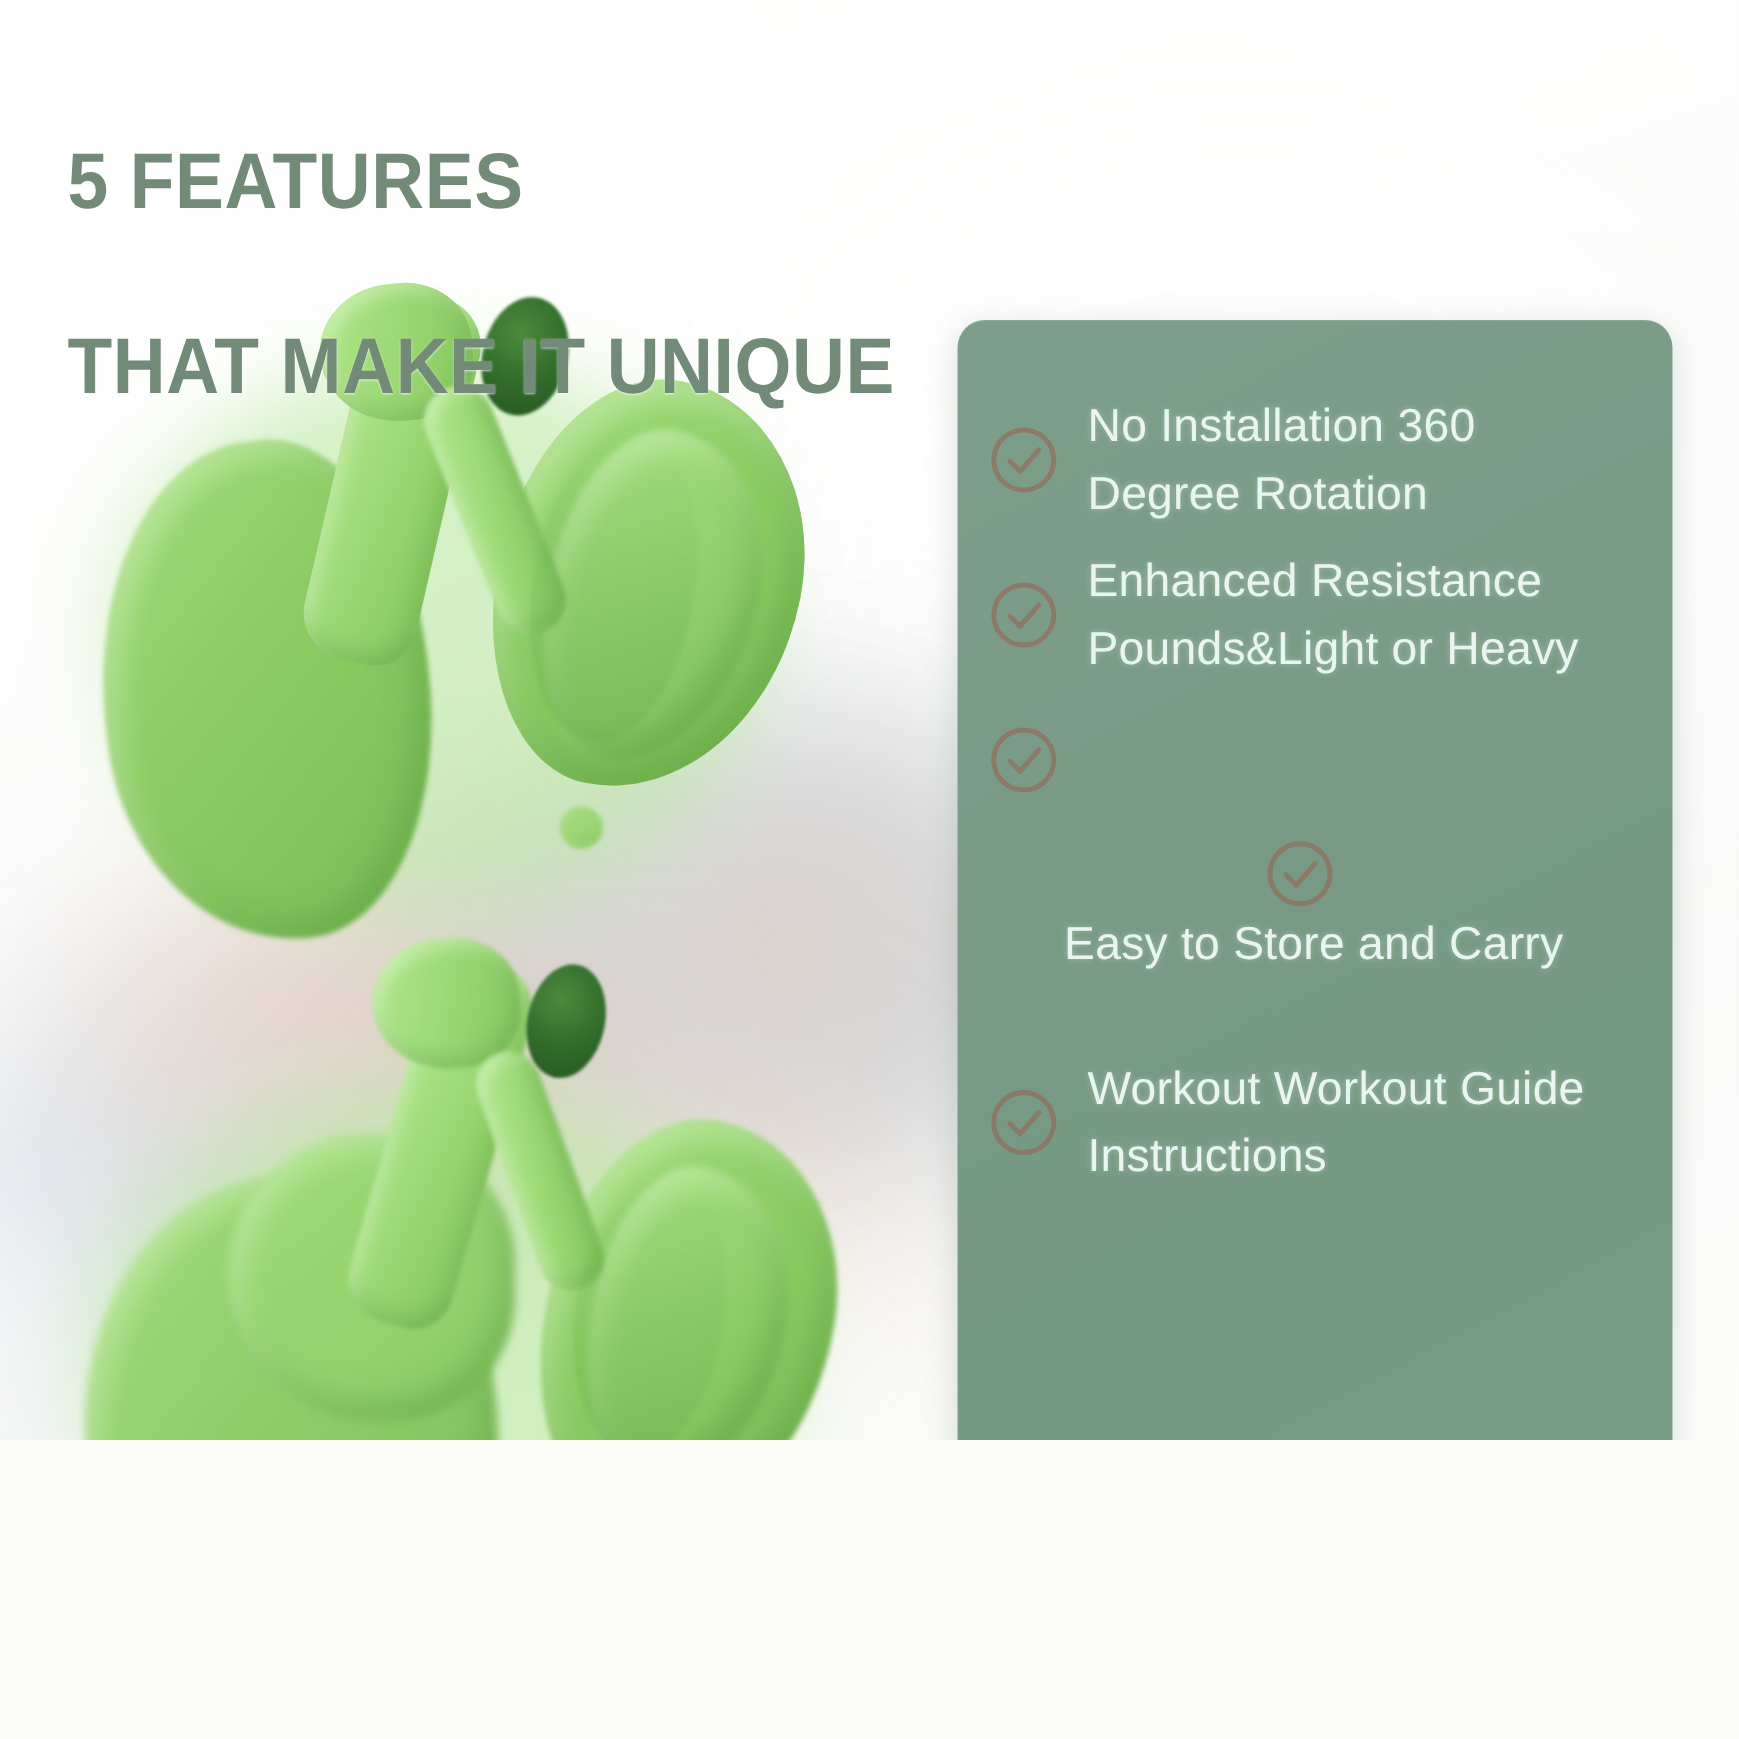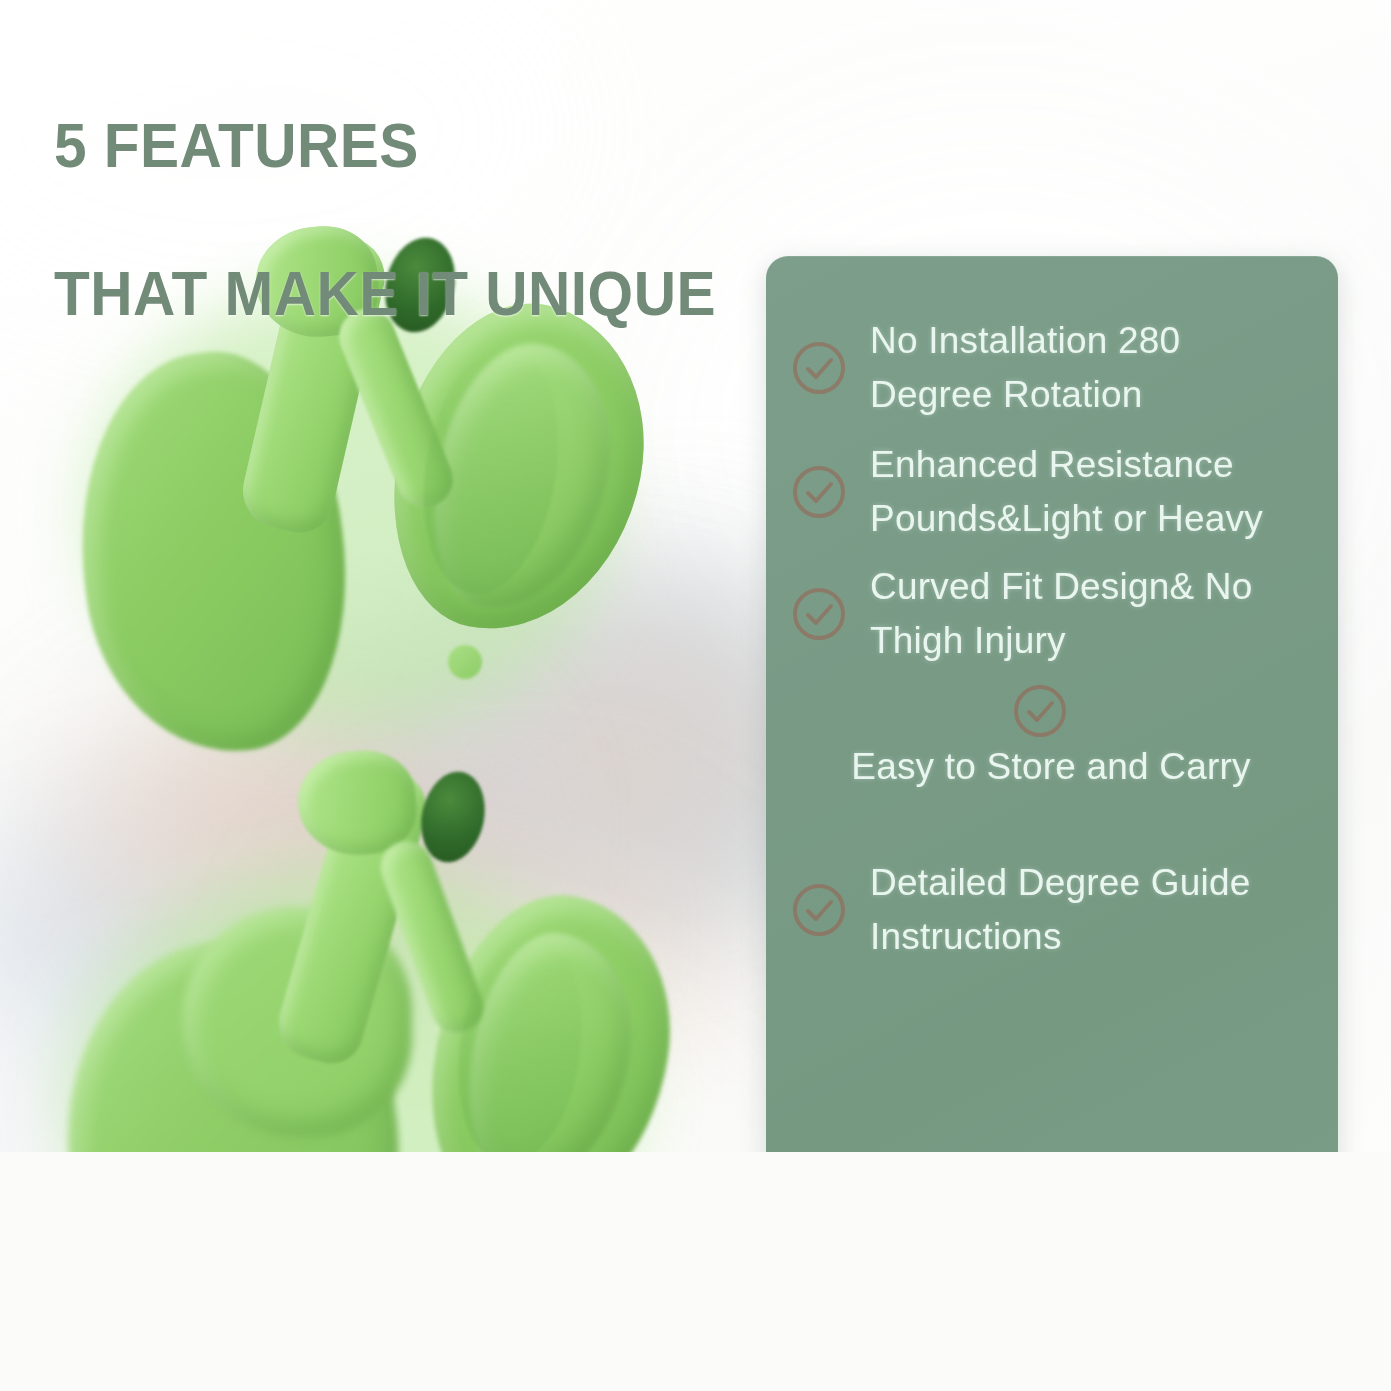--- a/index.html
+++ b/index.html
@@ -285,59 +285,58 @@
   <div id="feature-panel">
     <div class="feature-list">
 
       <div class="feature-item gap-1">
         <span class="check-icon">
           <svg viewBox="0 0 58 58" xmlns="http://www.w3.org/2000/svg">
             <circle cx="29" cy="29" r="24" fill="none" stroke="#9c5a4a" stroke-width="4"></circle>
             <path d="M18 30 L26 38 L41 21" fill="none" stroke="#9c5a4a" stroke-width="4" stroke-linecap="round" stroke-linejoin="round"></path>
           </svg>
         </span>
-        <span class="feature-text">No Installation 280 Degree Rotation</span>
+        <span class="feature-text">No Installation 360 Degree Rotation</span>
       </div>
 
       <div class="feature-item gap-2">
         <span class="check-icon">
           <svg viewBox="0 0 58 58" xmlns="http://www.w3.org/2000/svg">
             <circle cx="29" cy="29" r="24" fill="none" stroke="#9c5a4a" stroke-width="4"></circle>
             <path d="M18 30 L26 38 L41 21" fill="none" stroke="#9c5a4a" stroke-width="4" stroke-linecap="round" stroke-linejoin="round"></path>
           </svg>
         </span>
         <span class="feature-text">Enhanced Resistance Pounds&amp;Light or Heavy</span>
       </div>
 
       <div class="feature-item gap-3">
         <span class="check-icon">
           <svg viewBox="0 0 58 58" xmlns="http://www.w3.org/2000/svg">
             <circle cx="29" cy="29" r="24" fill="none" stroke="#9c5a4a" stroke-width="4"></circle>
             <path d="M18 30 L26 38 L41 21" fill="none" stroke="#9c5a4a" stroke-width="4" stroke-linecap="round" stroke-linejoin="round"></path>
           </svg>
         </span>
-        <span class="feature-text">Curved Fit Design&amp; No Thigh Injury</span>
       </div>
 
       <div class="feature-item gap-4">
         <span class="check-icon">
           <svg viewBox="0 0 58 58" xmlns="http://www.w3.org/2000/svg">
             <circle cx="29" cy="29" r="24" fill="none" stroke="#9c5a4a" stroke-width="4"></circle>
             <path d="M18 30 L26 38 L41 21" fill="none" stroke="#9c5a4a" stroke-width="4" stroke-linecap="round" stroke-linejoin="round"></path>
           </svg>
         </span>
         <span class="feature-text">Easy to Store and Carry</span>
       </div>
 
       <div class="feature-item gap-5">
         <span class="check-icon">
           <svg viewBox="0 0 58 58" xmlns="http://www.w3.org/2000/svg">
             <circle cx="29" cy="29" r="24" fill="none" stroke="#9c5a4a" stroke-width="4"></circle>
             <path d="M18 30 L26 38 L41 21" fill="none" stroke="#9c5a4a" stroke-width="4" stroke-linecap="round" stroke-linejoin="round"></path>
           </svg>
         </span>
-        <span class="feature-text">Detailed Degree Guide Instructions</span>
+        <span class="feature-text">Workout Workout Guide Instructions</span>
       </div>
 
     </div>
   </div>
 
 </div>
 
 </body></html>

